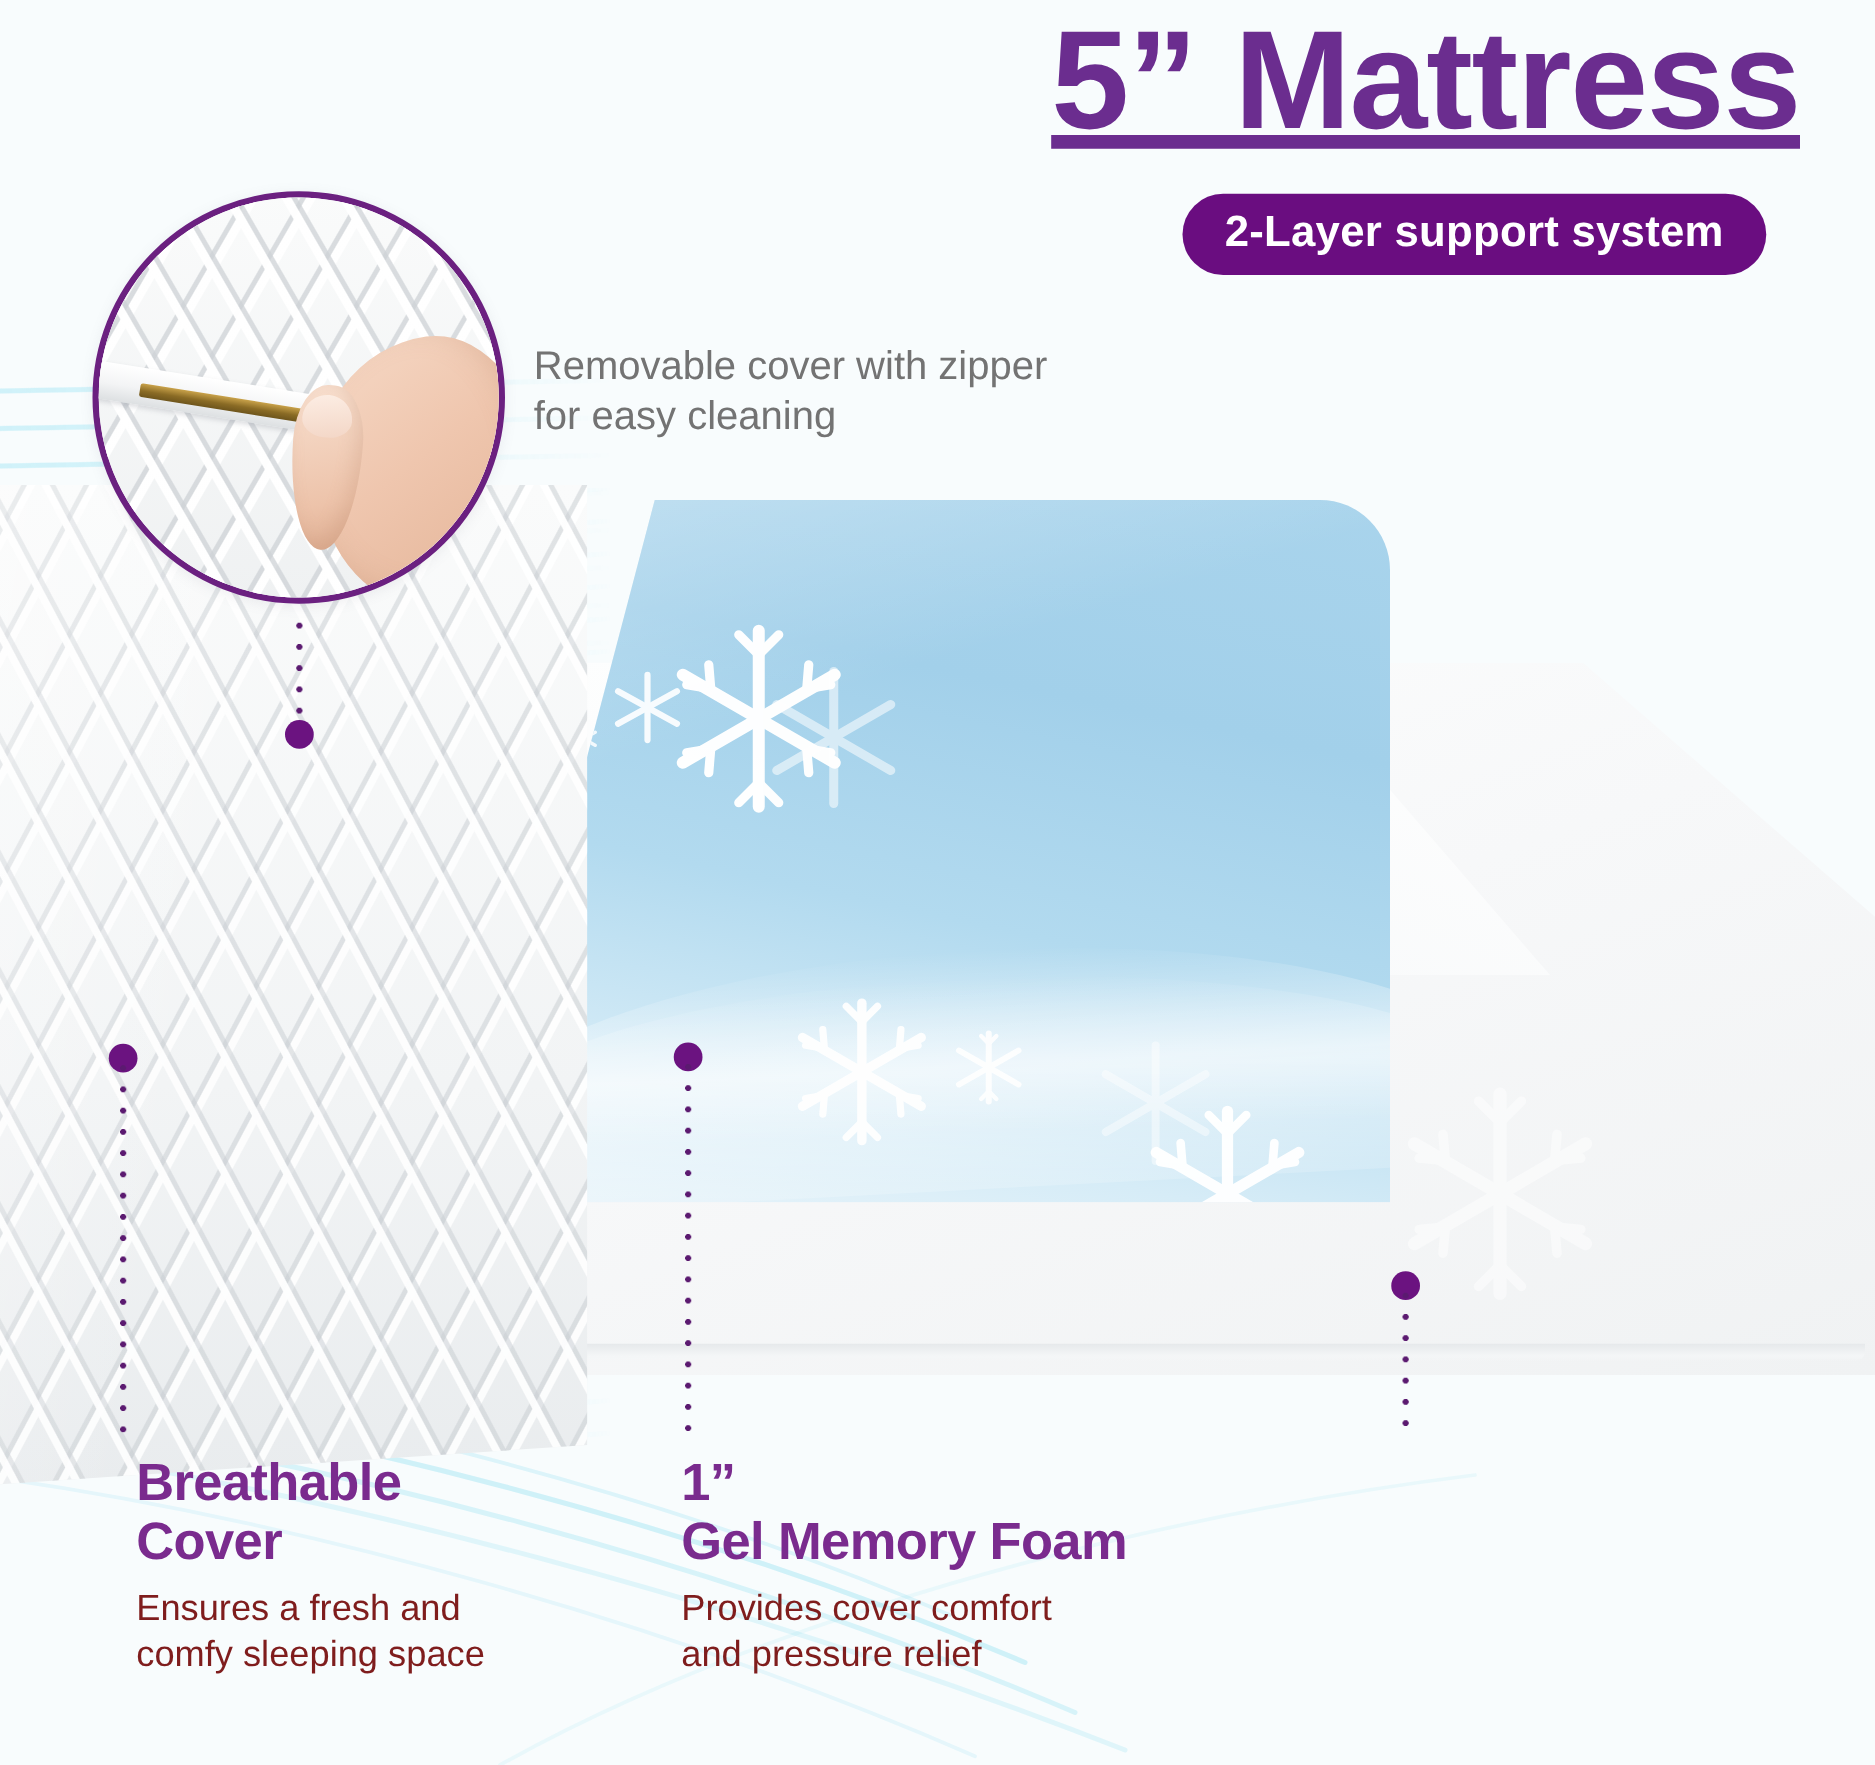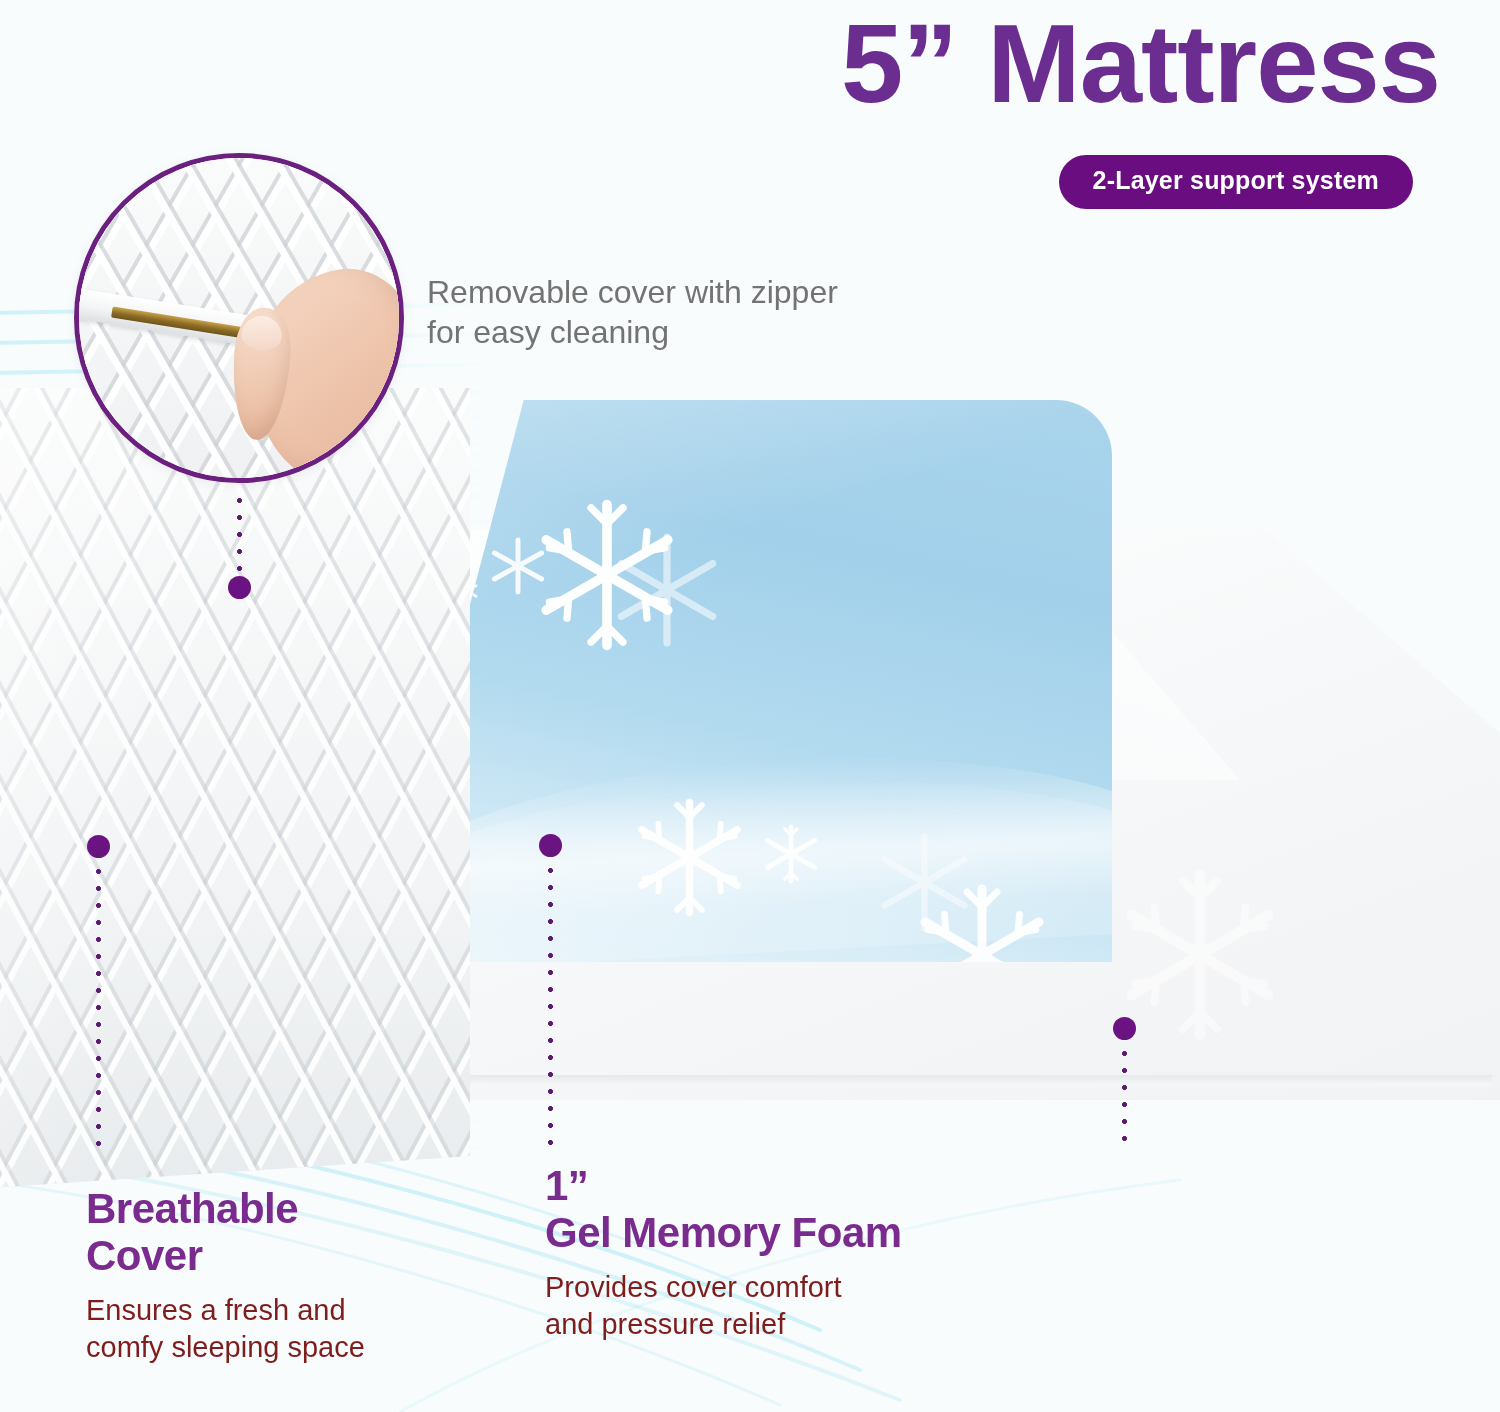--- a/index.html
+++ b/index.html
@@ -41,27 +41,28 @@
   }
   .air-swoosh{ position:absolute; left:0; top:0; width:1500px; height:1412px; }
 
   
   .headline{
     position:absolute; left:0; top:8px; width:1440px;
     text-align:right;
     font-size:112px; line-height:1.0;
     font-weight:bold; color:#6B2D8F;
     letter-spacing:-1px;
+    text-decoration:underline;
   }
   .badge{
     position:absolute; right:87px; top:155px;
     background:#6A0D80; color:#ffffff;
     border-radius:34px;
     padding:11px 34px 14px 34px;
-    font-size:25px; font-weight:bold; letter-spacing:.2px;
+    font-size:35px; font-weight:bold; letter-spacing:.2px;
     white-space:nowrap;
   }
 
   
   .mattress{ position:absolute; left:0; top:300px; width:1500px; height:820px; }
 
   
   .cover-slab{
     position:absolute; left:-10px; top:88px; width:480px; height:800px;
     background:
@@ -224,21 +225,21 @@
   .feat{ position:absolute; top:0; }
   .feat h3{
     color:#7A2B8E; font-size:42px; font-weight:bold;
     line-height:1.13; letter-spacing:-.5px; white-space:pre-line;
     margin:0 0 12px 0;
   }
   .feat p{
     color:#7f1d1d; font-size:29px; line-height:1.27;
     white-space:pre-line; font-weight:normal;
   }
-  .f1{ left:86px;  width:400px;margin-top:23px; }
+  .f1{ left:109px;  width:400px; }
   .f2{ left:545px; width:470px; }
   .f3{ left:1126px;width:370px; }
 
   
   .annot{
     position:absolute; left:427px; top:272px; width:520px;
     color:#737373; font-size:32px; line-height:1.25; white-space:pre-line;
   }
 </style>
 </head>

